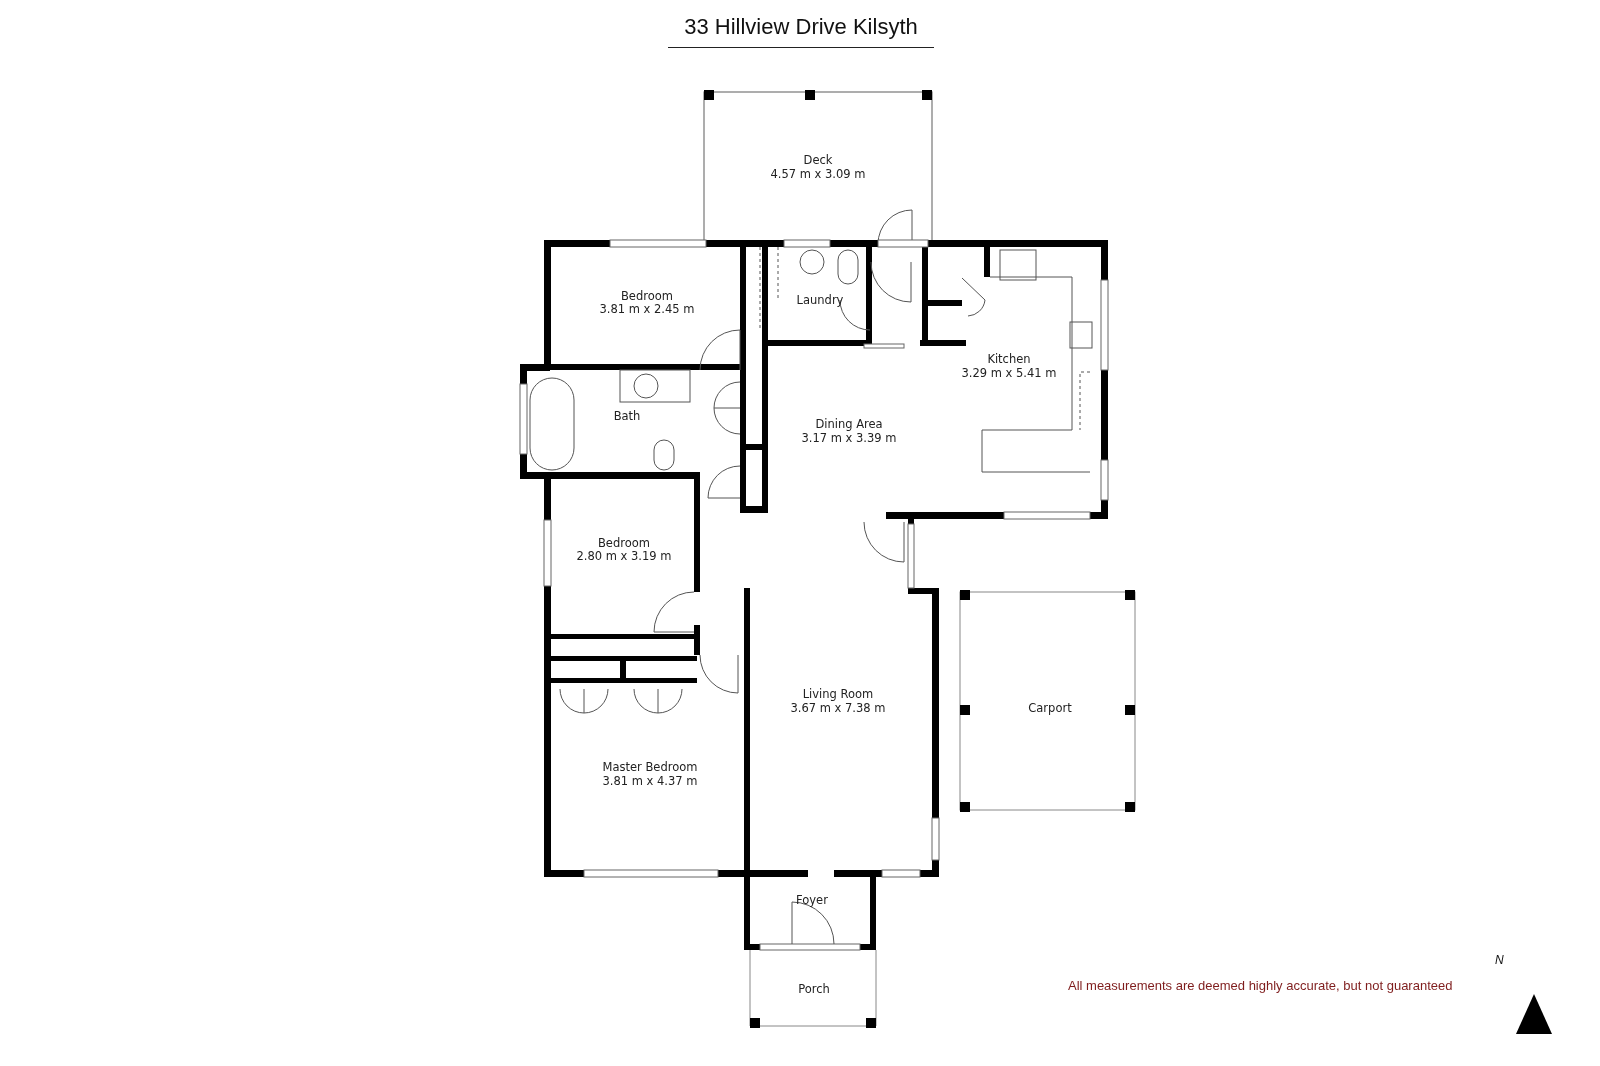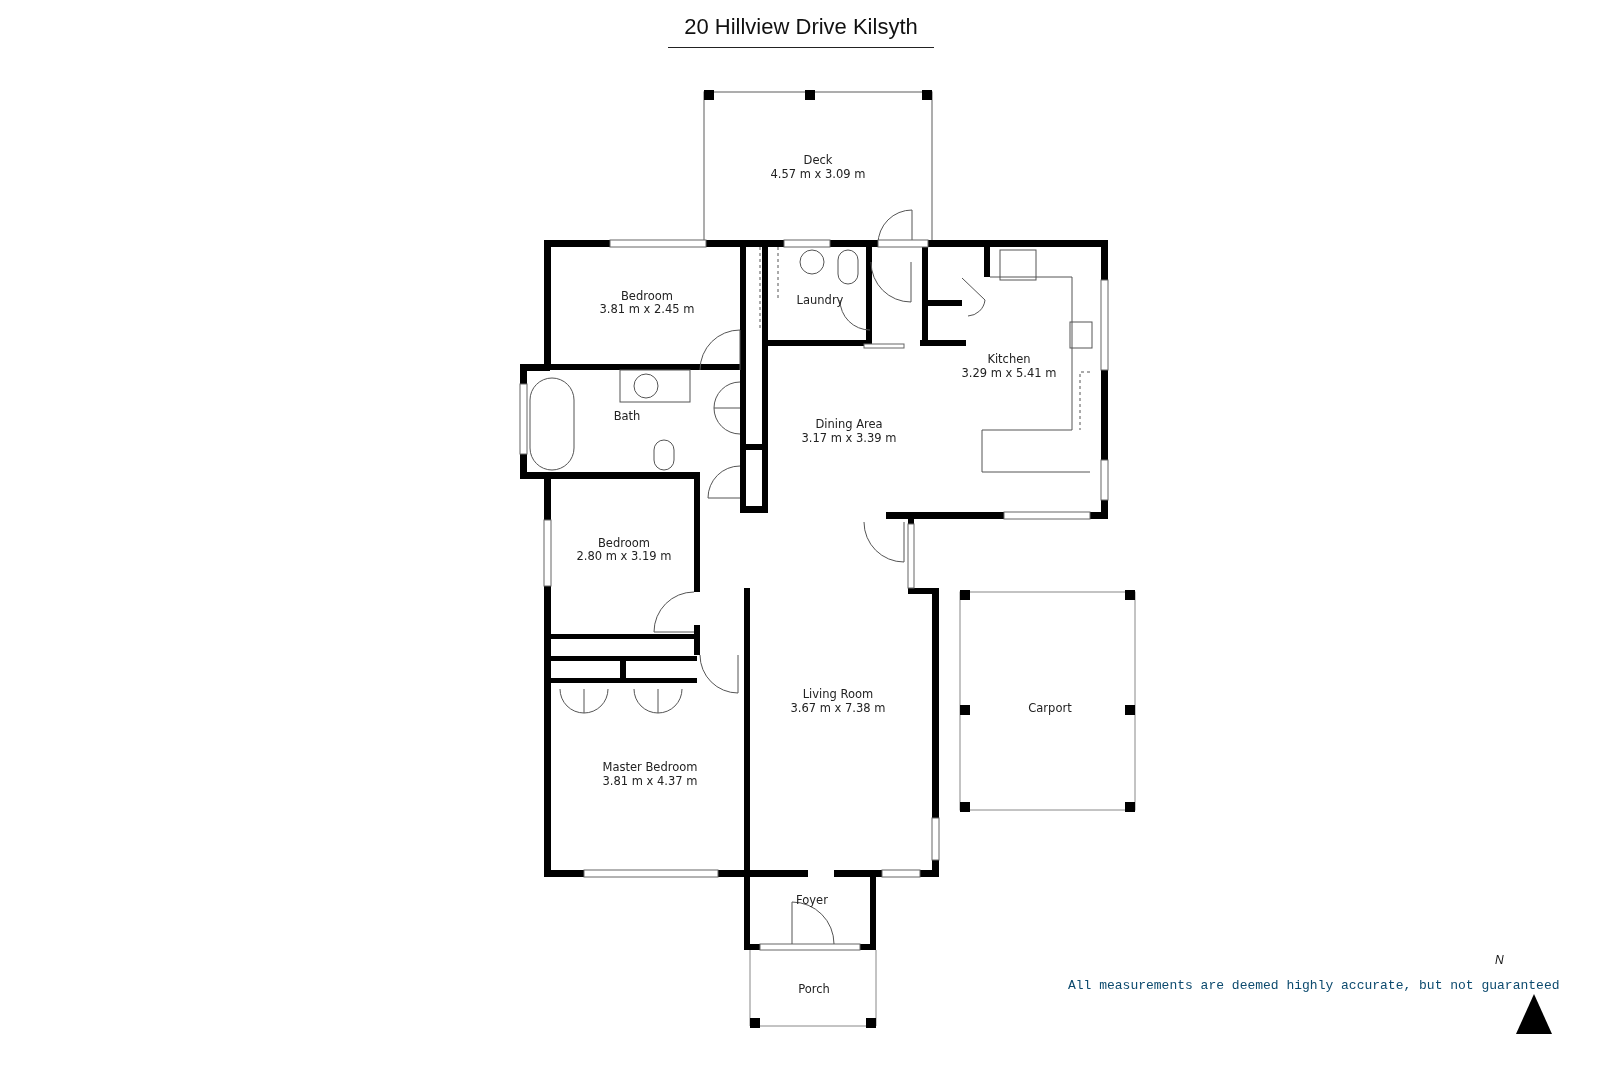--- a/index.html
+++ b/index.html
@@ -1,27 +1,27 @@
 <!DOCTYPE html>
 <html><head>
 <meta charset="utf-8">
 <style>
   html, body { margin:0; padding:0; background:#ffffff; }
   body { width:1600px; height:1066px; position:relative; overflow:hidden; font-family:"DejaVu Sans", sans-serif; }
   #title { position:absolute; left:668px; top:14px; width:266px; text-align:center; font-family:"Liberation Sans", sans-serif; font-size:22px; color:#111; }
   #title-rule { position:absolute; left:668px; top:47px; width:266px; height:0; border-top:1.5px solid #222; }
   svg#plan { position:absolute; left:0; top:0; }
   .lbl { font-family:"DejaVu Sans", sans-serif; font-size:11.5px; fill:#222; text-anchor:middle; }
-  #disclaimer { position:absolute; left:1068px; top:978px; font-family:Liberation Mono, monospace; font-size:13px; color:#0c4a6e; white-space:nowrap; }
+  #disclaimer { position:absolute; left:1068px; top:978px; font-family:Liberation Sans, sans-serif; font-size:13px; color:#7f1d1d; white-space:nowrap; }
   #north-label { position:absolute; left:1495px; top:953px; font-family:"Liberation Sans", sans-serif; font-size:12px; font-style:italic; color:#111; }
 </style>
 </head>
 <body>
 
-<div id="title">20 Hillview Drive Kilsyth</div>
+<div id="title">33 Hillview Drive Kilsyth</div>
 <div id="title-rule"></div>
 
 <svg id="plan" width="1600" height="1066" viewBox="0 0 1600 1066">
 
   <g>
     <rect x="704" y="92" width="228" height="152" fill="none" stroke="#777" stroke-width="1.2"></rect>
     <rect x="704" y="90" width="10" height="10" fill="#000"></rect>
     <rect x="805" y="90" width="10" height="10" fill="#000"></rect>
     <rect x="922" y="90" width="10" height="10" fill="#000"></rect>
     <path d="M878 244 A 34 34 0 0 1 912 210 L912 244" fill="none" stroke="#555" stroke-width="1"></path>

